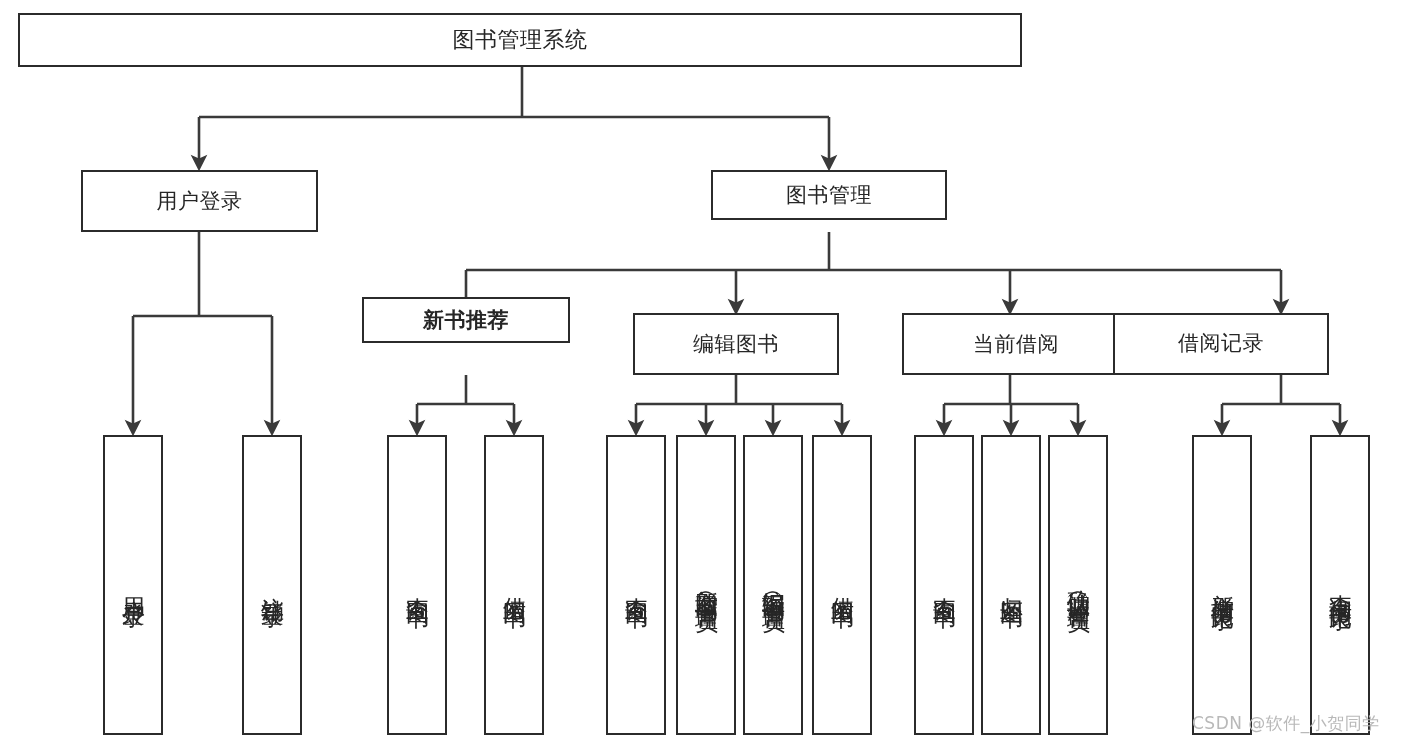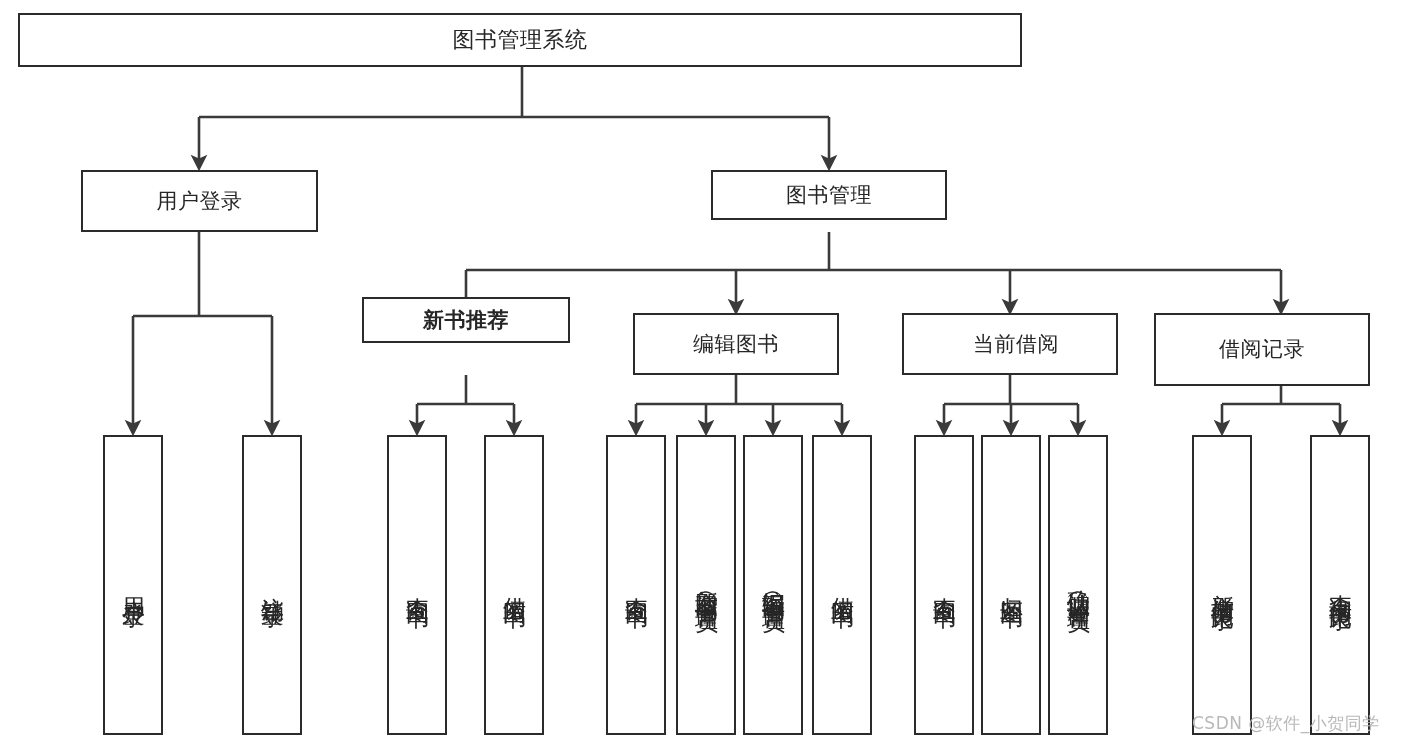--- a/index.html
+++ b/index.html
@@ -142,21 +142,21 @@
 
   <div class="node horiz" style="left:362px; top:297px; width:208px; height:46px;font-weight:bold;">
     <span class="label">新书推荐</span>
   </div>
   <div class="node horiz" style="left:633px; top:313px; width:206px; height:62px;">
     <span class="label">编辑图书</span>
   </div>
   <div class="node horiz" style="left:902px; top:313px; width:216px; height:62px;padding-left:12px;">
     <span class="label">当前借阅</span>
   </div>
-  <div class="node horiz" style="left:1154px; top:313px; width:216px; height:73px;">
+  <div class="node horiz" style="left:1113px; top:313px; width:216px; height:62px;font-family:Liberation Mono, monospace;">
     <span class="label">借阅记录</span>
   </div>
 
   <div class="node vert" style="left:103px; top:435px; width:60px; height:300px;">
     <span class="label">用户登录</span>
   </div>
   <div class="node vert" style="left:242px; top:435px; width:60px; height:300px;">
     <span class="label">注销登录</span>
   </div>
 

